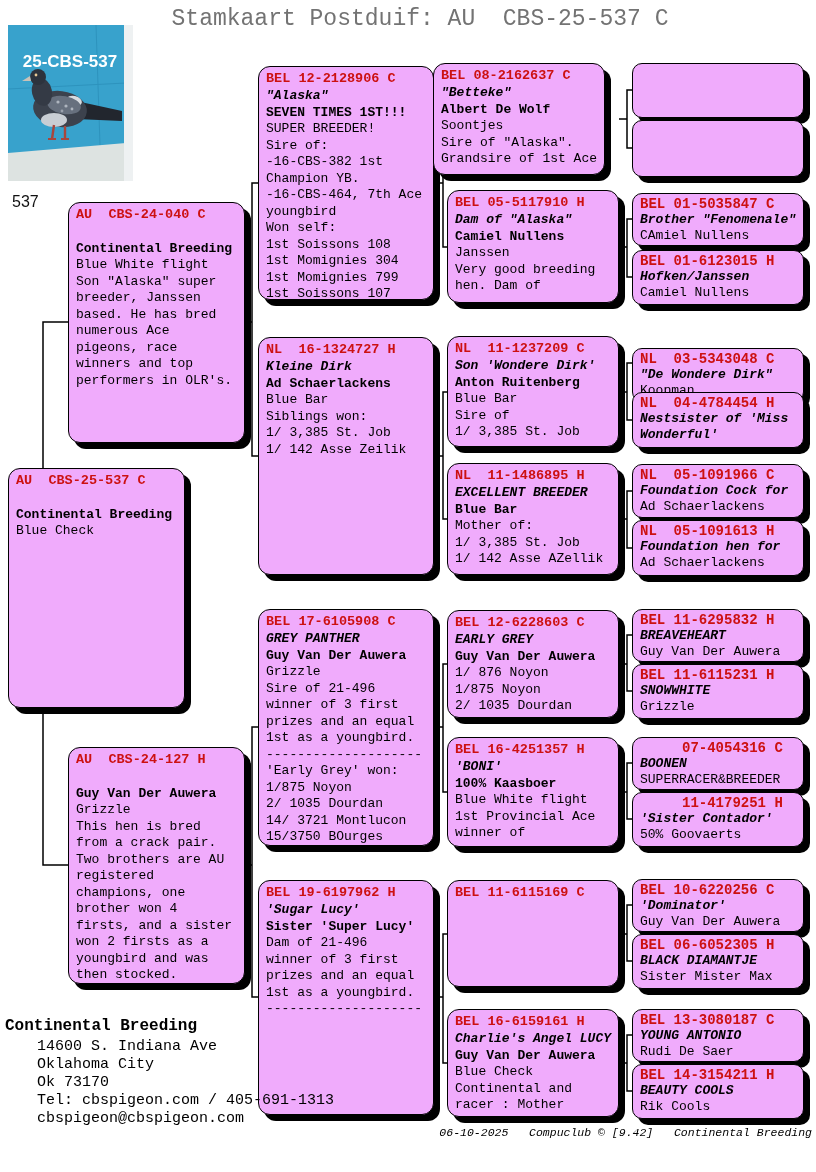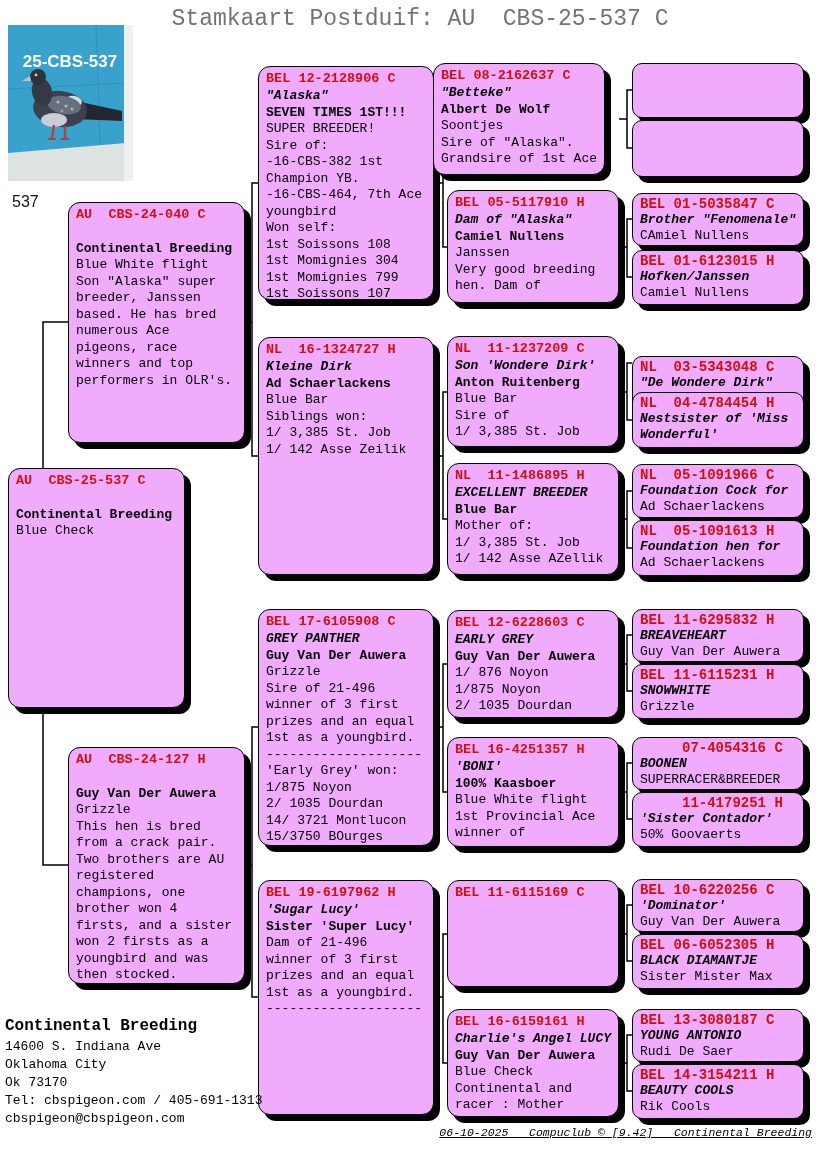--- a/index.html
+++ b/index.html
@@ -24,24 +24,24 @@
   .pbox .hdr{color:var(--red);font-weight:bold;font-size:13.5px;line-height:18px;white-space:pre;}
   .ln{font-size:13px;line-height:16.5px;white-space:pre;color:#000;}
   .ln.i{font-weight:bold;font-style:italic;}
   .ln.b{font-weight:bold;}
   .g5{border-radius:10px;padding-top:2px;}
   .g5 .hdr{line-height:16px;font-size:14px;}
   .g5 .ln{line-height:16px;}
   .connectors{position:absolute;left:0;top:0;pointer-events:none;}
   .contact{position:absolute;left:5px;top:1014px;color:#000;}
   .contact .cname{font-weight:bold;font-size:16px;line-height:24px;}
-  .contact .cline{font-size:13px;line-height:18px;white-space:pre;}
+  .contact .cline{font-size:15px;line-height:18px;white-space:pre;margin-left:32px;}
   .footer{
     position:absolute;right:4px;top:1126px;font-style:italic;font-size:11.5px;
-    white-space:pre;color:#000;text-decoration:underline;
+    white-space:pre;color:#000;
   }
 </style>
 </head>
 <body>
 
 <div class="page">
 
   <div class="title">Stamkaart Postduif: AU  CBS-25-537 C</div>
 
   <div class="photo">
@@ -286,21 +286,21 @@
         <div class="ln">CAmiel Nullens</div>
       </div>
   </div>
   <div class="pbox g5" style="left:632px;top:250px;width:172px;height:55px">
     <div class="hdr">BEL 01-6123015 H</div>
     <div>
         <div class="ln i">Hofken/Janssen</div>
         <div class="ln">Camiel Nullens</div>
       </div>
   </div>
-  <div class="pbox g5" style="left:632px;top:356px;width:172px;height:54px">
+  <div class="pbox g5" style="left:632px;top:348px;width:172px;height:54px">
     <div class="hdr">NL  03-5343048 C</div>
     <div>
         <div class="ln i">"De Wondere Dirk"</div>
         <div class="ln">Koopman</div>
       </div>
   </div>
   <div class="pbox g5" style="left:632px;top:392px;width:172px;height:56px">
     <div class="hdr">NL  04-4784454 H</div>
     <div>
         <div class="ln i">Nestsister of 'Miss</div>

